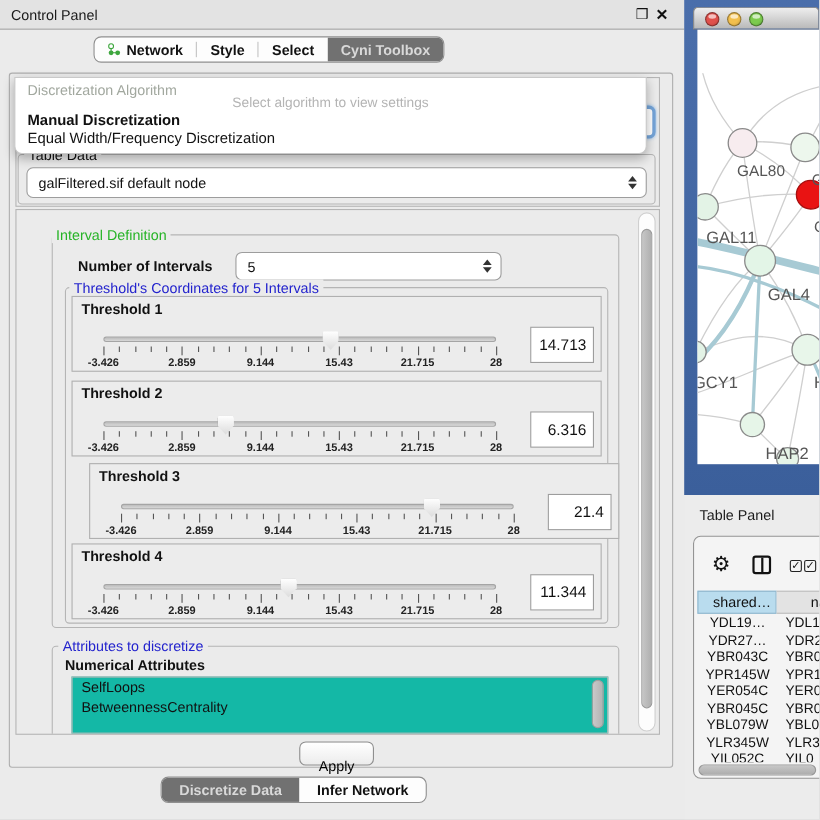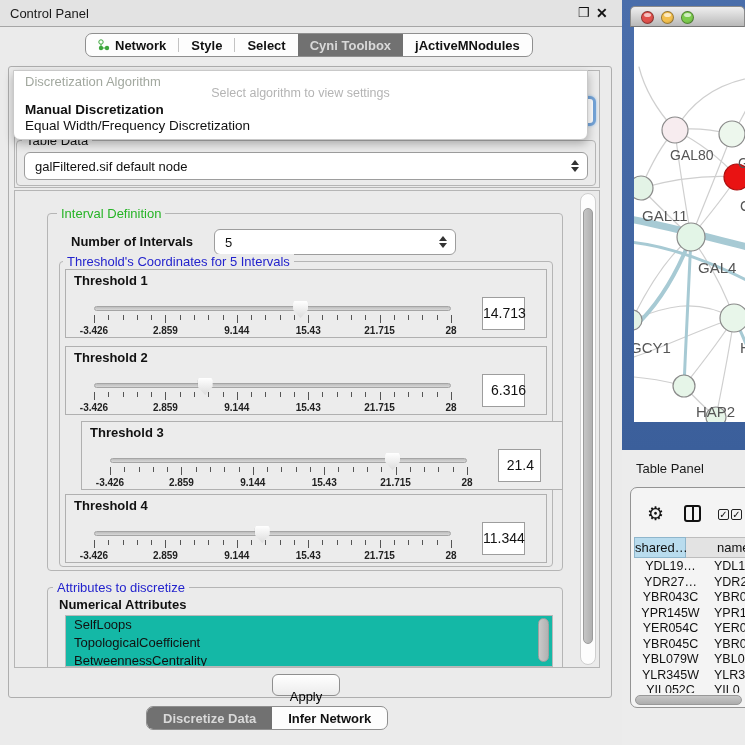--- a/index.html
+++ b/index.html
@@ -45,21 +45,21 @@
   .mainpanel { left:14px; top:190px; width:586px; height:478px; background:#ebebeb; border:1px solid #b5b5b5; overflow:hidden; }
   .vscroll-track { position:absolute; right:3px; top:2px; width:16px; height:472px; background:#fdfdfd; border:1px solid #cfcfcf; border-radius:8px; }
   .vscroll-thumb { position:absolute; left:2px; top:14px; width:10px; height:436px; background:linear-gradient(90deg,#c6c6c6,#b0b0b0); border:1px solid #9b9b9b; border-radius:6px; }
 
   .tpanel { position:absolute; background:#ececec; border:1px solid #b0b0b0; }
   .tpanel .ttitle { position:absolute; left:8px; top:3px; font-size:13px; font-weight:bold; }
   .track { position:absolute; height:5px; background:linear-gradient(#bdbdbd,#d8d8d8); border:1px solid #a5a5a5; border-radius:3px; }
   .thumb { position:absolute; width:15px; height:17px; background:linear-gradient(#ffffff,#dcdcdc); clip-path:polygon(8% 0,92% 0,100% 14%,100% 52%,50% 100%,0 52%,0 14%); filter:drop-shadow(0 0 1px #777); }
   .tick { position:absolute; width:1px; background:#555; }
   .ticklabel { position:absolute; transform:translateX(-50%); font-size:10px; font-weight:bold; color:#222; white-space:nowrap; }
-  .valuebox { position:absolute; width:43px; height:33px; background:#fff; border:1px solid #9d9d9d; font-size:14px; text-align:right; padding:7px 6px 0 0; }
+  .valuebox { position:absolute; width:58px; height:33px; background:#fff; border:1px solid #9d9d9d; font-size:14px; text-align:right; padding:7px 6px 0 0; }
 
   .listbox { position:absolute; background:#14b8a6; border:1px solid #b9b9b9; overflow:hidden; font-size:13px; }
   .listitem { height:18px; padding:1px 0 0 8px; white-space:nowrap; }
   .list-scroll { position:absolute; right:3px; top:2px; width:11px; height:44px; background:linear-gradient(90deg,#c9c9c9,#b2b2b2); border:1px solid #a0a0a0; border-radius:6px; }
 
   .btn { position:absolute; background:linear-gradient(#ffffff,#ececec); border:1px solid #8f8f8f; border-radius:6px; font-size:13px; text-align:center; padding-top:14px; }
 
   
   .net-frame { left:622px; top:0; width:123px; height:450px; background:linear-gradient(180deg,#4a6eab,#3b5f9b); }
   .mac-titlebar { left:630px; top:6px; width:115px; height:21px; background:linear-gradient(#efefef,#b9b9b9); border:1px solid #8b8b8b; border-bottom-color:#777; border-radius:5px 5px 0 0; }
@@ -69,21 +69,21 @@
 
   
   .tp-area { left:622px; top:450px; width:123px; height:295px; background:#ececec; }
   .tp-title { left:636px; top:461px; font-size:13px; color:#1a1a1a; }
   .tp-box { left:630px; top:487px; width:140px; height:221px; background:#f4f4f4; border:1px solid #949494; border-radius:7px; overflow:hidden; }
   .gear { position:absolute; font-size:19px; color:#141414; line-height:1; }
   .colicon { position:absolute; width:17px; height:17px; border:2px solid #111; border-radius:3px; }
   .colicon::after { content:""; position:absolute; left:6px; top:0; width:2px; height:13px; background:#111; }
   .cbx { position:absolute; width:11px; height:11px; border:1.5px solid #222; border-radius:2px; font-size:10px; line-height:9px; text-align:center; color:#111; }
   .tp-header { position:absolute; display:flex; height:21px; font-size:13px; }
-  .hc1 { width:52px; background:#b9dcee; border:1px solid #8fb6cc; text-align:right; padding:2px 4px 0 0; }
+  .hc1 { width:72px; background:#b9dcee; border:1px solid #8fb6cc; text-align:right; padding:2px 4px 0 0; }
   .hc2 { width:70px; background:#e3e3e3; border:1px solid #bdbdbd; border-left:none; padding:2px 0 0 31px; }
   .tp-rows { position:absolute; overflow:hidden; font-size:12.5px; }
   .tp-row { height:15.5px; display:flex; }
   .tp-row .c1 { width:73px; text-align:center; }
   .tp-row .c2 { padding-left:7px; }
   .hscroll { position:absolute; height:10px; background:linear-gradient(#c7c7c7,#adadad); border:1px solid #989898; border-radius:5px; }
 </style>
 </head>
 <body>
 
@@ -109,23 +109,20 @@
       <div class="tabseg">
         <span>Style</span>
       </div>
       <div class="tabsep"></div>
       <div class="tabseg">
         <span>Select</span>
       </div>
       <div class="tabseg sel">
         <span>Cyni Toolbox</span>
       </div>
-      <div class="tabseg">
-        <span>jActiveMNodules</span>
-      </div>
     </div>
 
   <div class="abs outer-panel"></div>
   <div class="abs sub-panel"></div>
 
   <div class="combo focus-ring" style="left:22px; top:96px; width:574px; height:30px;"></div>
 
   <div class="groupbox" style="left:16px; top:140px; width:580px; height:46px;"></div>
   <div class="grouplabel" style="left:22px; top:133px; color:#111;">Table Data</div>
   <div class="combo" style="left:24px; top:152px; width:564px; height:28px;">
@@ -141,21 +138,21 @@
     <div class="popup-hint">Select algorithm to view settings</div>
     <div id="popup-items">
         <div class="popup-item bold" style="top: 31px;">Manual Discretization</div>
         <div class="popup-item" style="top: 47px;">Equal Width/Frequency Discretization</div>
       </div>
   </div>
 
   <div class="abs mainpanel">
 
     <div class="groupbox" style="left:32px; top:22px; width:516px; height:358px;"></div>
-    <div class="grouplabel lbl-green" style="left:42px; top:15px;">Interval Definition</div>
+    <div class="grouplabel lbl-green" style="left:32px; top:15px;">Interval Definition</div>
 
     <div class="abs" style="left:56px; top:43px; font-size:13px; font-weight:bold;">Number of Intervals</div>
     <div class="combo" style="left:199px; top:38px; width:242px; height:26px;">
       <span>5</span>
       <span class="arrows">
           <span class="tri-up"></span>
           <span class="tri-dn"></span>
         </span>
     </div>
 
@@ -315,21 +312,20 @@
           <div class="valuebox" style="left: 416px; top: 27px;">11.344</div>
         </div>
       </div>
 
     <div class="groupbox" style="left:32px; top:396px; width:516px; height:110px;"></div>
     <div class="grouplabel lbl-blue" style="left:38px; top:389px;">Attributes to discretize</div>
     <div class="abs" style="left:44px; top:406px; font-size:13px; font-weight:bold;">Numerical Attributes</div>
     <div class="listbox" style="left:50px; top:424px; width:488px; height:52px;">
       <div id="attr-items">
           <div class="listitem">SelfLoops</div>
-          <div class="listitem">TopologicalCoefficient</div>
           <div class="listitem">BetweennessCentrality</div>
         </div>
       <div class="list-scroll"></div>
     </div>
 
     <div class="vscroll-track">
       <div class="vscroll-thumb"></div>
     </div>
   </div>
 

